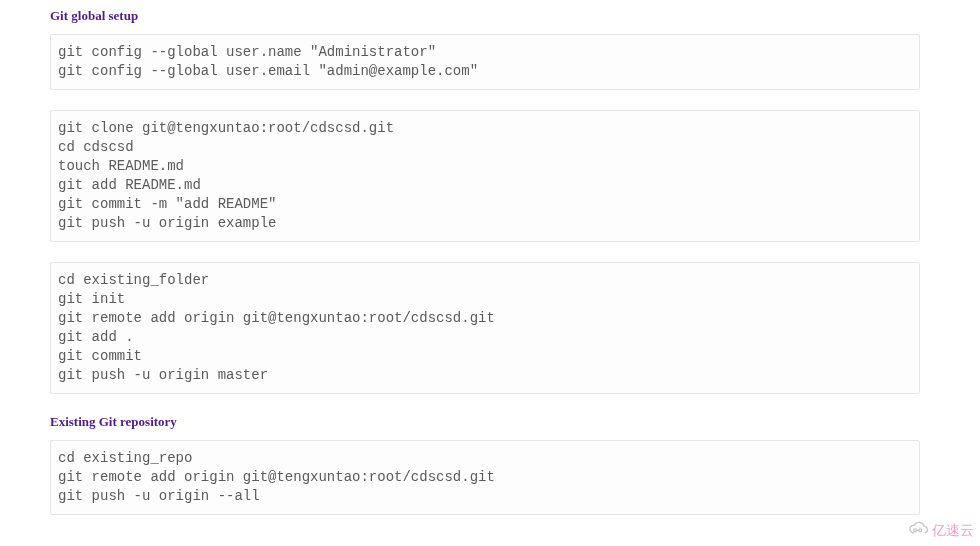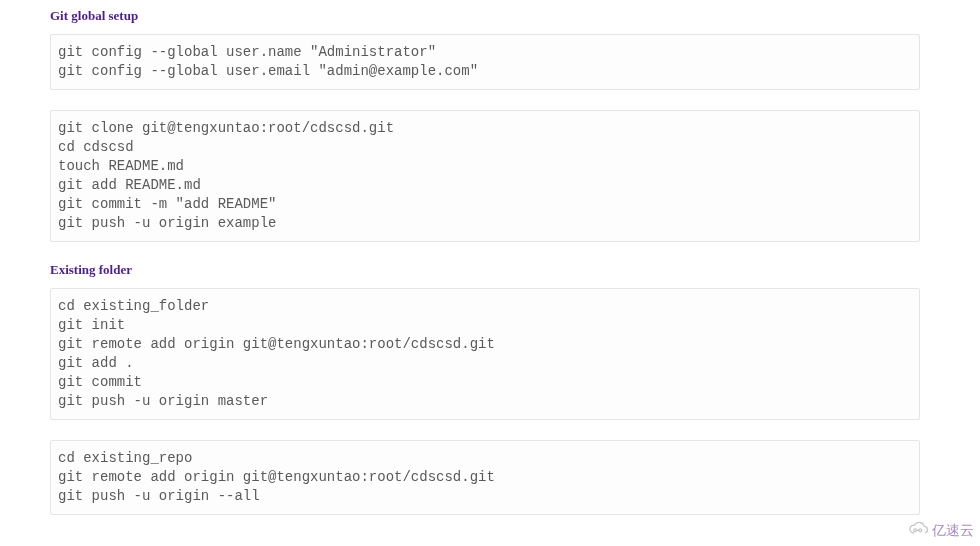--- a/index.html
+++ b/index.html
@@ -39,21 +39,21 @@
     overflow: hidden;
   }
   .watermark {
     position: fixed;
     right: 6px;
     bottom: 6px;
     display: flex;
     align-items: center;
     opacity: 0.55;
     font-size: 14px;
-    color: #4c1d95;
+    color: #ec4899;
     font-weight: 500;
   }
   .watermark svg {
     width: 26px;
     height: 16px;
   }
 </style>
 </head>
 <body>
 
@@ -63,28 +63,28 @@
   <pre class="code-block">git config --global user.name "Administrator"
 git config --global user.email "admin@example.com"</pre>
 
   <pre class="code-block">git clone git@tengxuntao:root/cdscsd.git
 cd cdscsd
 touch README.md
 git add README.md
 git commit -m "add README"
 git push -u origin example</pre>
 
-  <h3 class="section-title">Existing folder</h3>
   <pre class="code-block">cd existing_folder
 git init
 git remote add origin git@tengxuntao:root/cdscsd.git
 git add .
 git commit
 git push -u origin master</pre>
 
+  <h3 class="section-title">Existing Git repository</h3>
   <pre class="code-block">cd existing_repo
 git remote add origin git@tengxuntao:root/cdscsd.git
 git push -u origin --all</pre>
 
 </div>
 
 <div class="watermark">
   <span>
     <svg viewBox="0 0 40 24" fill="none" stroke="#999" stroke-width="2">
       <path d="M12 18a6 6 0 1 1 1.2-11.88A8 8 0 0 1 28 8a5 5 0 0 1 2 9.6" stroke-linecap="round"></path>

